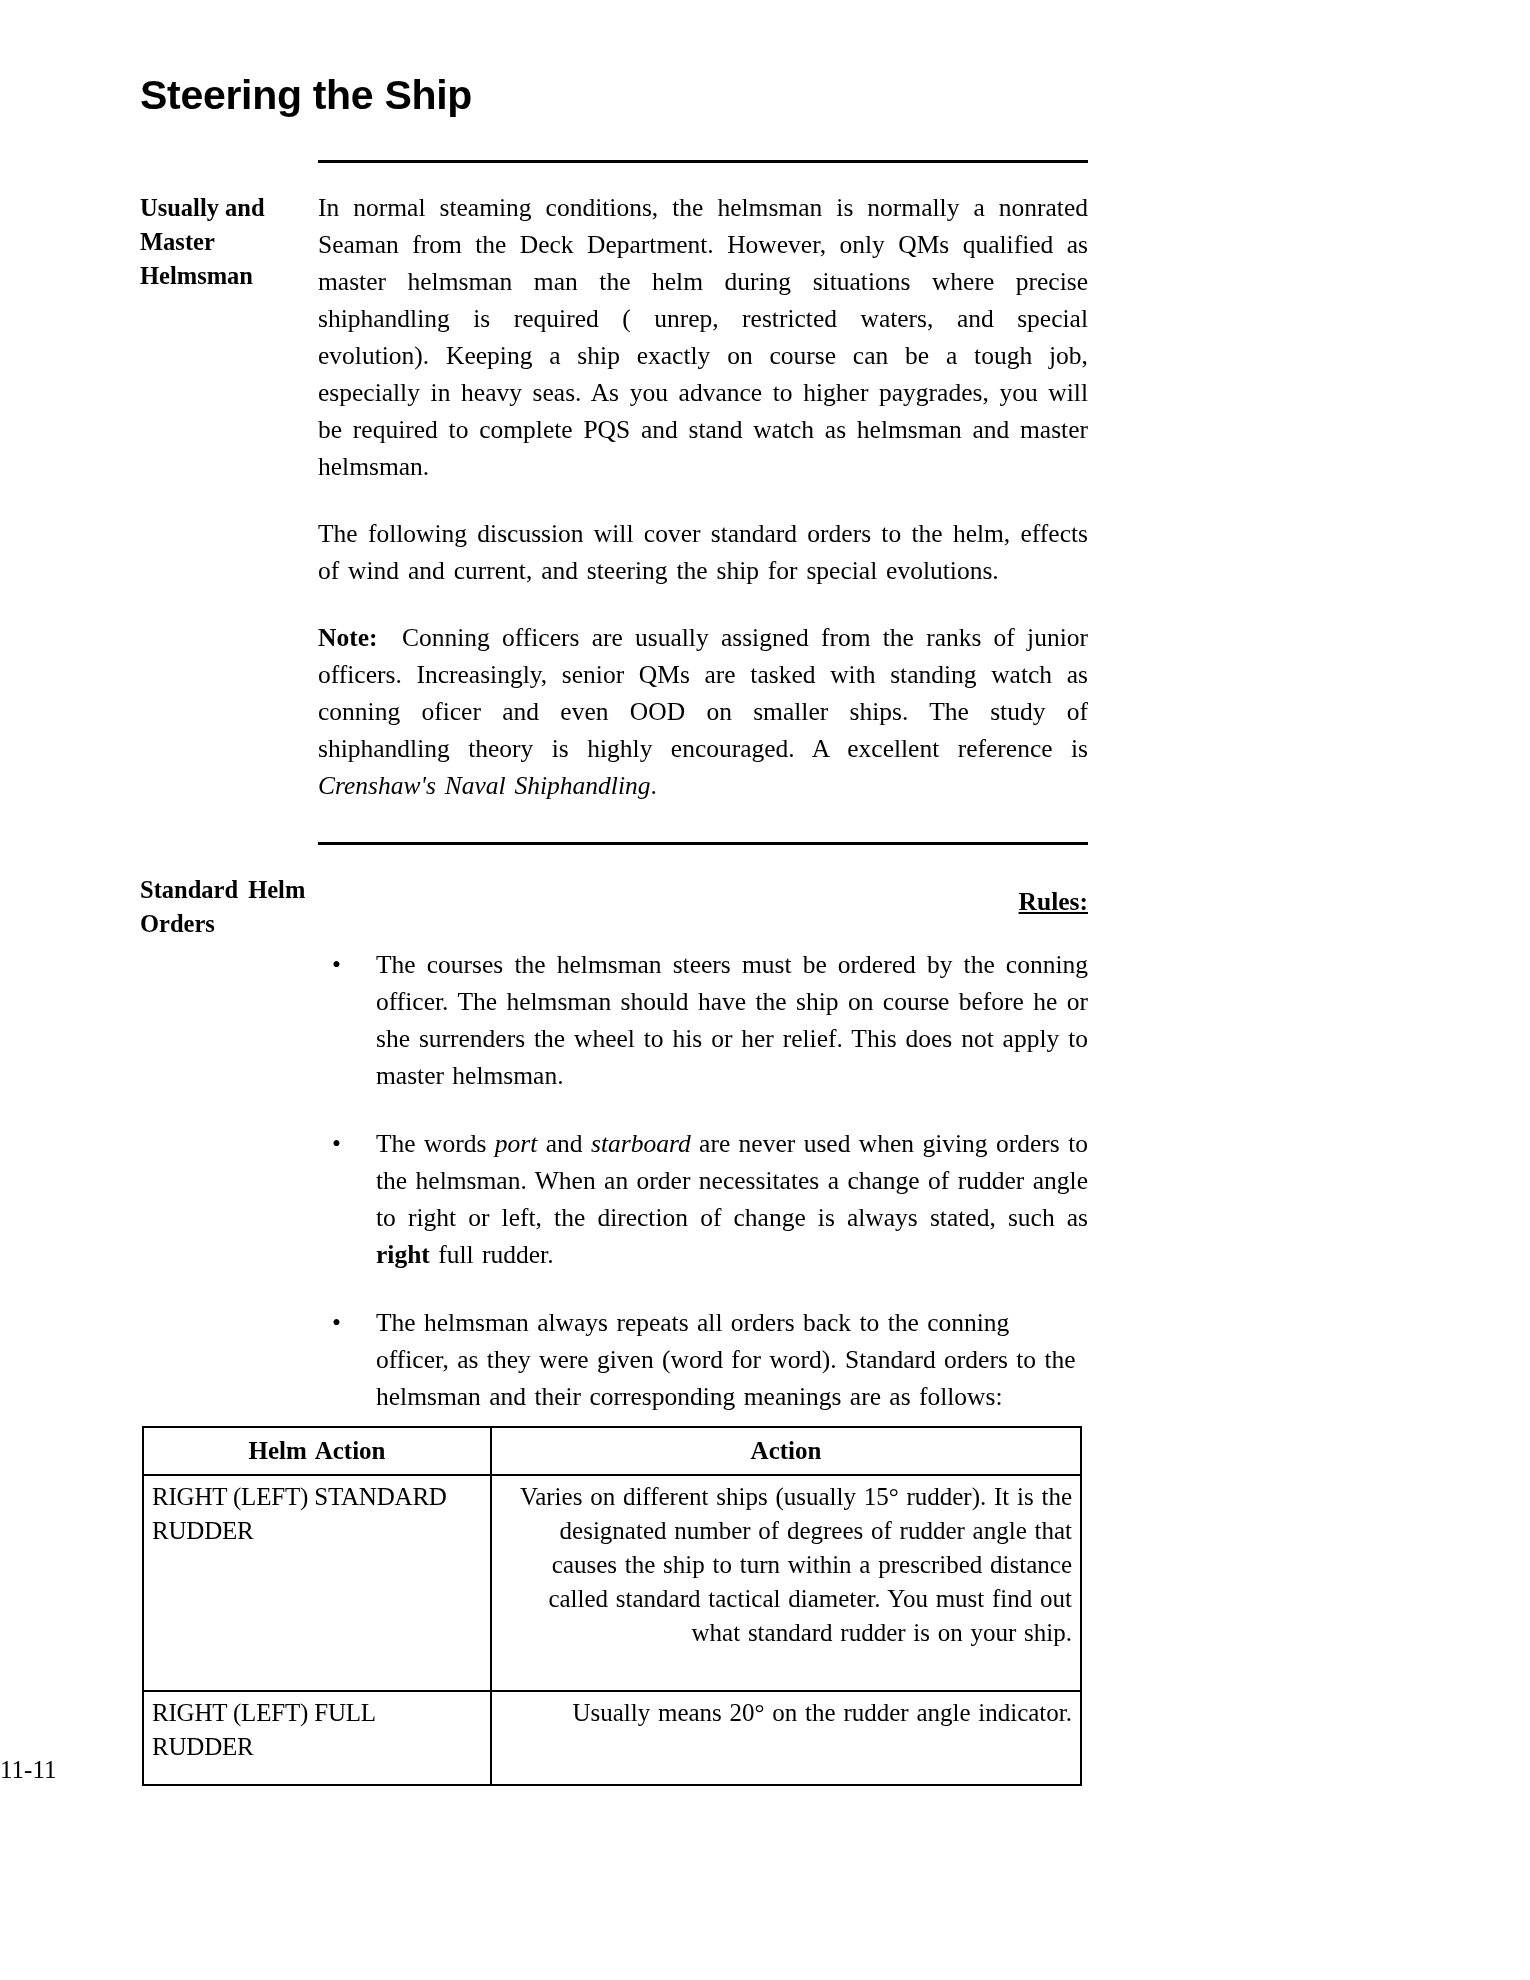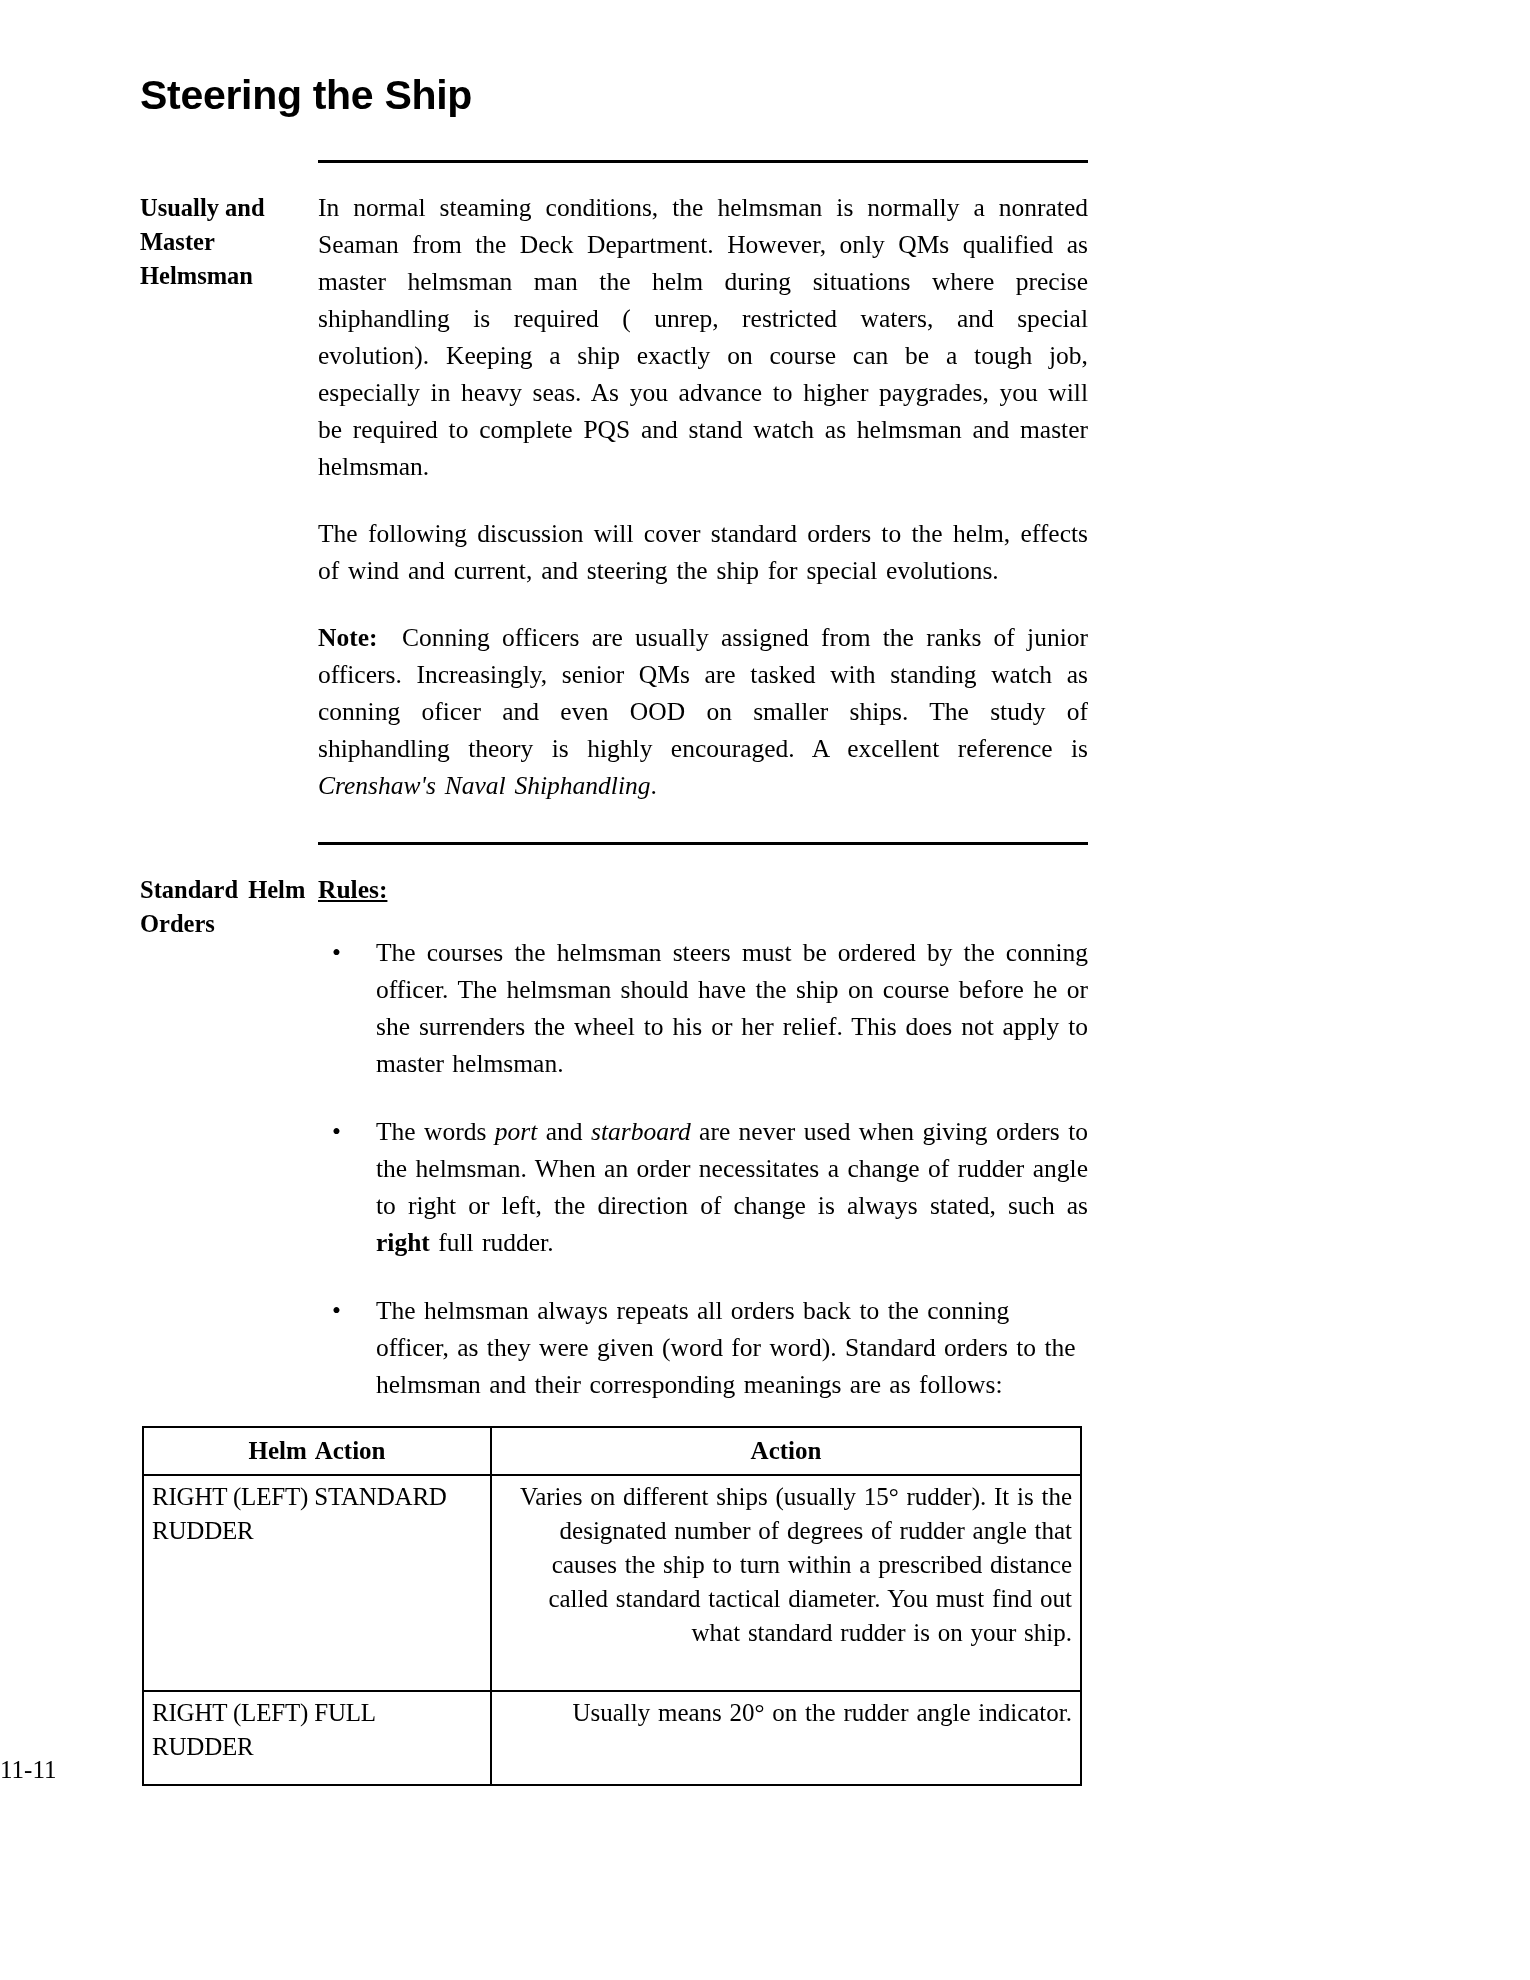--- a/index.html
+++ b/index.html
@@ -81,24 +81,25 @@
   p.para.last { margin-bottom: 0; }
   p.para.loose { word-spacing: 2.5px; }
 
   .u-bold {
     font-weight: bold;
   }
   .b { font-weight: bold; }
   .i { font-style: italic; }
 
   .heading-rules {
-    margin: 0 0 26px 0;
+    margin: 12px 0 26px 0;
     font-weight: bold;
     font-size: 25.5px;
     text-decoration: underline;
+    text-align: right;
   }
 
   
   ul.bullets {
     list-style: none;
     margin: 0;
     padding: 0;
   }
   ul.bullets > li {
     position: relative;

